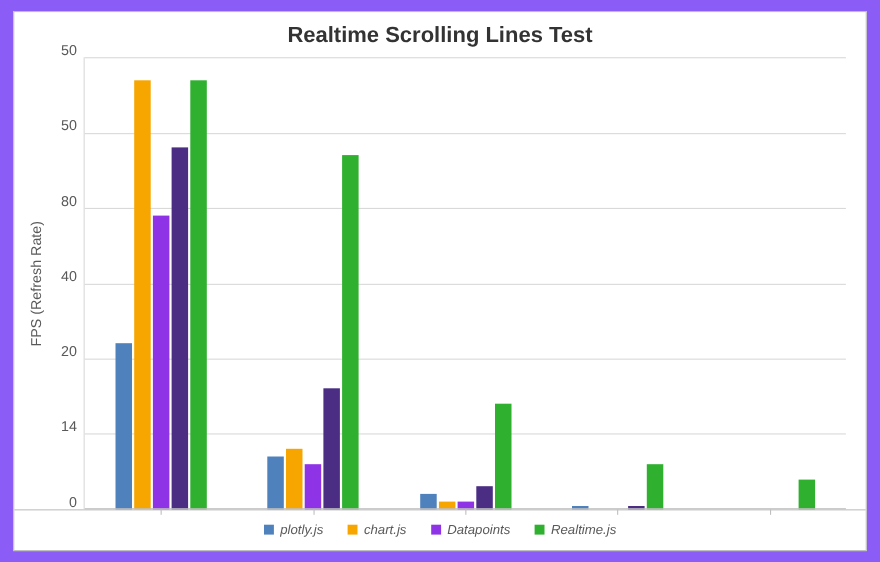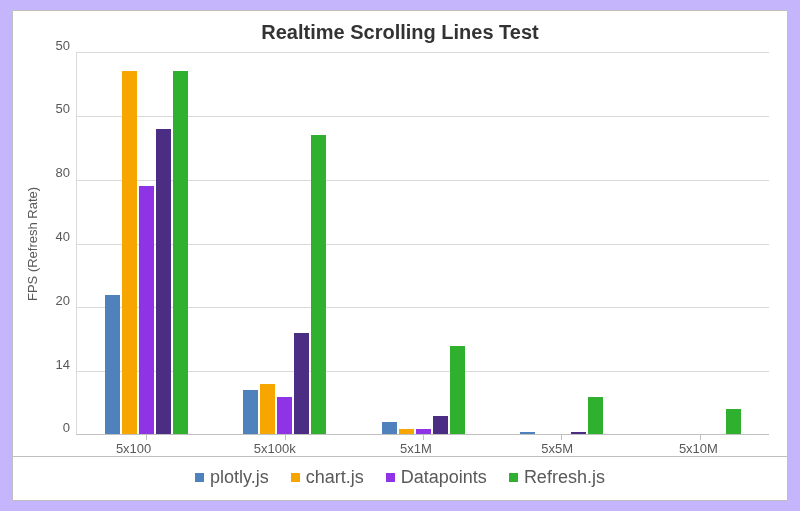--- a/index.html
+++ b/index.html
@@ -6,21 +6,21 @@
     margin: 0;
     padding: 0;
     background: #ffffff;
     font-family: Arial, Helvetica, sans-serif;
   }
   .frame {
     box-sizing: border-box;
     width: 800px;
     height: 511px;
     padding: 10px 12px 10px 12px;
-    background: #c4b5fd;
+    background: #8b5cf6;
   }
   .chart-card {
     box-sizing: border-box;
     width: 100%;
     height: 100%;
     border: 1px solid #bfbfbf;
     background: #ffffff;
     display: flex;
     flex-direction: column;
   }
@@ -128,22 +128,23 @@
     padding: 6px 0 10px 0;
   }
   .legend-bar {
     border-top: 1px solid #bfbfbf;
     display: flex;
     flex-direction: row;
     justify-content: center;
     align-items: center;
     gap: 22px;
     padding: 10px 6px 12px 6px;
-    font-size: 18px;
-    color: #595959;
+    font-size: 12px;
+    color: #595959;
+    font-style: italic;
   }
   .legend-item {
     display: flex;
     flex-direction: row;
     align-items: center;
     gap: 6px;
   }
   .swatch {
     width: 9px;
     height: 9px;
@@ -216,42 +217,35 @@
               <div class="bar" title="HighCharts: 0" style="background: rgb(142, 51, 230); height: 0%;"></div>
               <div class="bar" title="HighCharts (Boost): 0" style="background: rgb(75, 46, 131); height: 0%;"></div>
               <div class="bar" title="SciChart.js: 4" style="background: rgb(47, 176, 47); height: 6.66667%;"></div>
               <div class="tick-mark"></div>
             </div>
           </div>
         <div class="baseline"></div>
       </div>
     </div>
 
-    <div class="xtick-row" id="xtick-row">
-        <div class="xtick">5x100</div>
-        <div class="xtick">5x100k</div>
-        <div class="xtick">5x1M</div>
-        <div class="xtick">5x5M</div>
-        <div class="xtick">5x10M</div>
-      </div>
 
 
     <div class="legend-bar" id="legend-bar">
         <div class="legend-item">
           <div class="swatch" style="background: rgb(79, 129, 189);"></div>
           <span>plotly.js</span>
         </div>
         <div class="legend-item">
           <div class="swatch" style="background: rgb(247, 166, 0);"></div>
           <span>chart.js</span>
         </div>
         <div class="legend-item">
           <div class="swatch" style="background: rgb(142, 51, 230);"></div>
           <span>Datapoints</span>
         </div>
         <div class="legend-item">
           <div class="swatch" style="background: rgb(47, 176, 47);"></div>
-          <span>Refresh.js</span>
+          <span>Realtime.js</span>
         </div>
       </div>
 
   </div>
 </div>
 
 </body></html>

